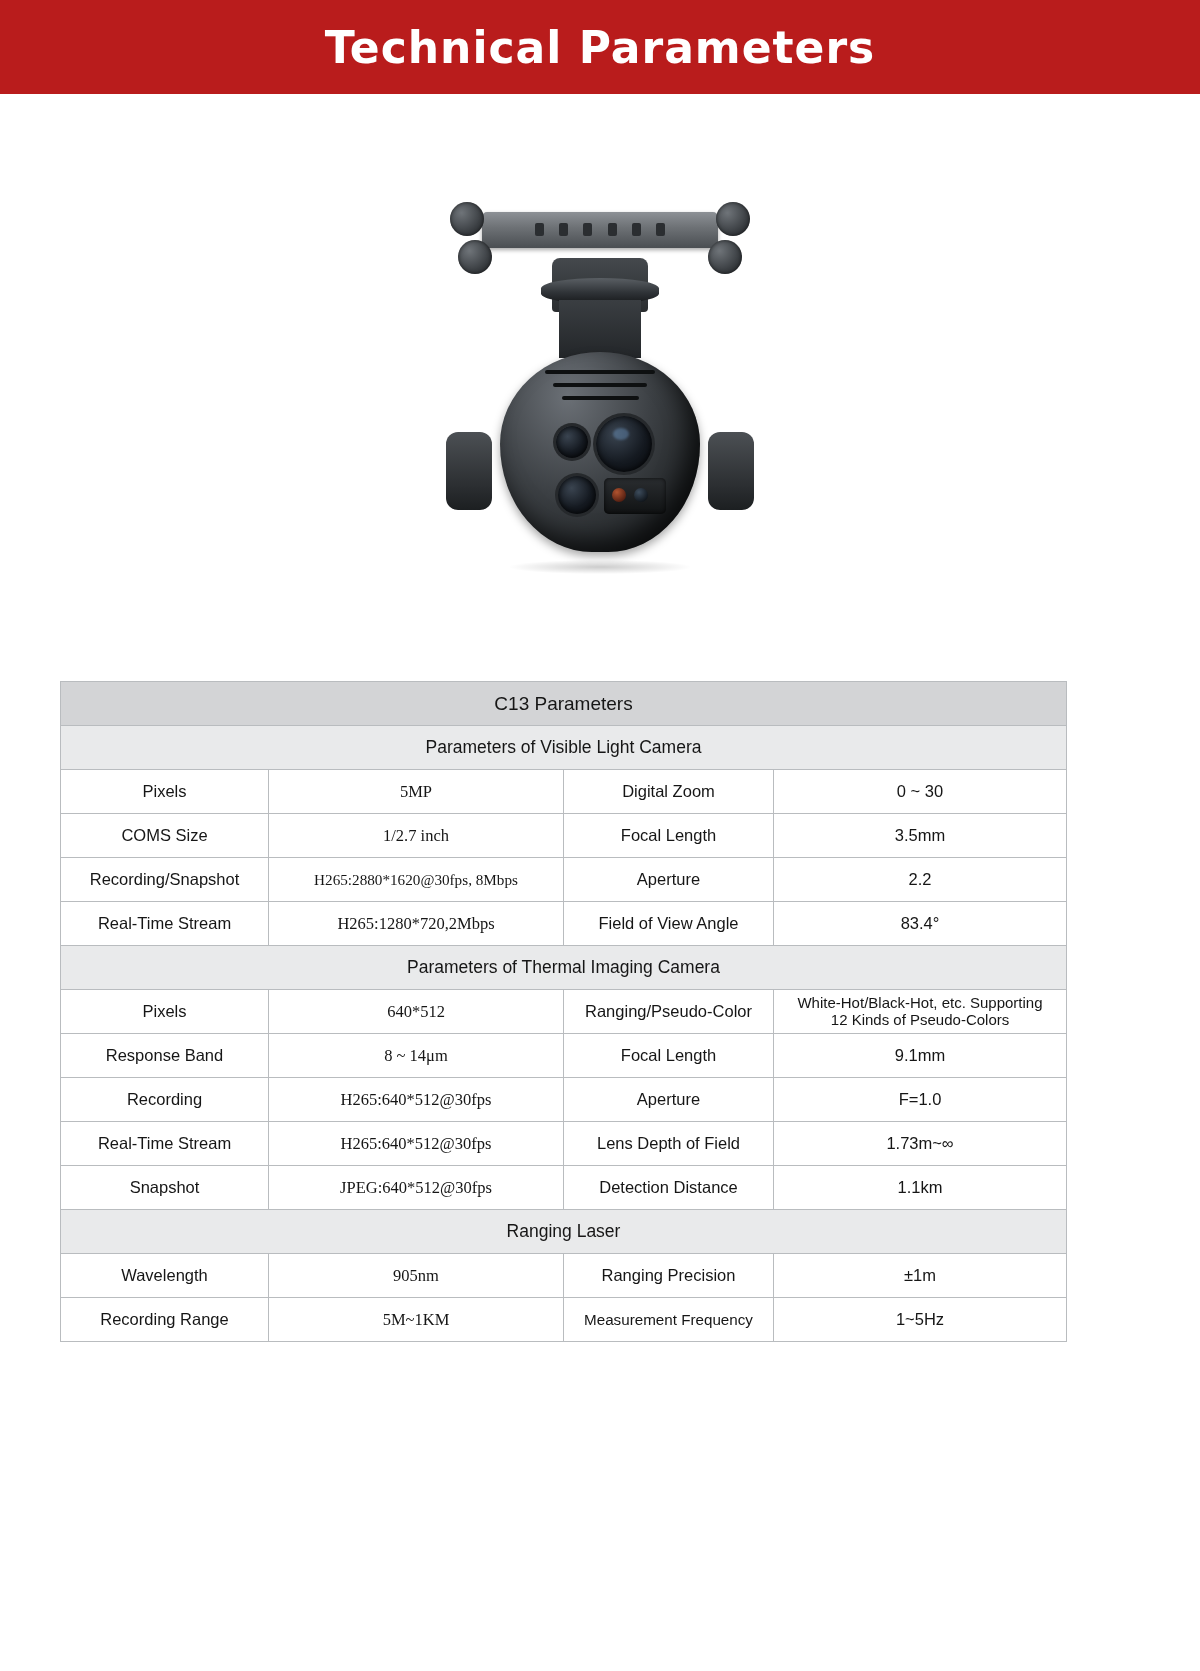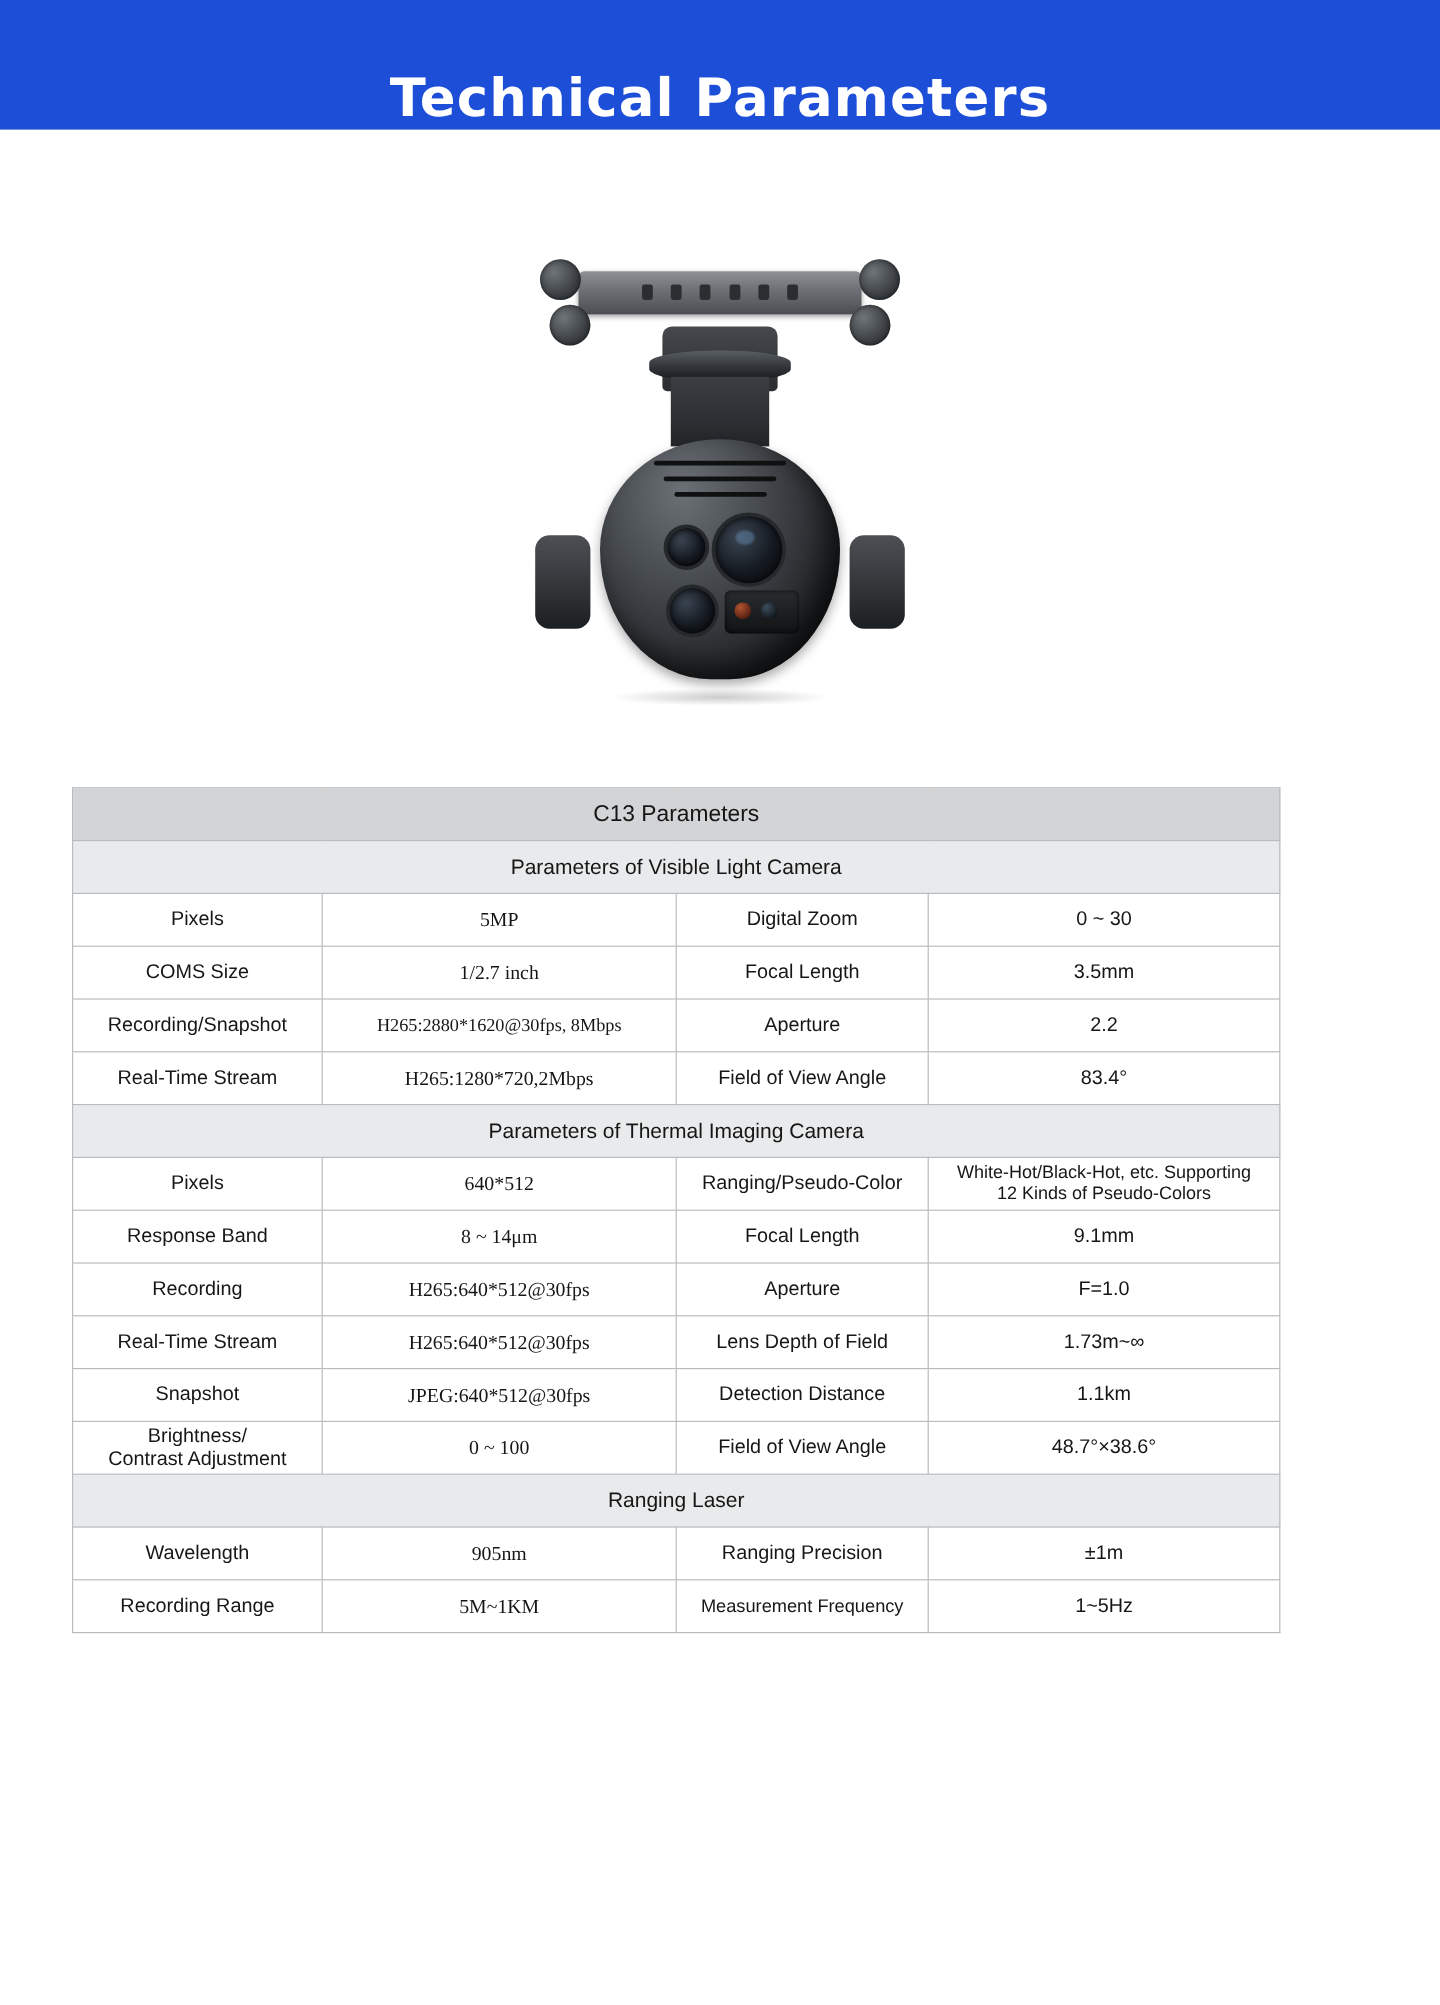--- a/index.html
+++ b/index.html
@@ -13,24 +13,24 @@
     height: 1671px;
     font-family: "Liberation Sans", sans-serif;
     color: #1a1a1a;
     position: relative;
     overflow: hidden;
   }
 
   
   .header-banner {
     width: 100%;
-    height: 108px;
-    background: #1d4ed8;
+    height: 94px;
+    background: #b91c1c;
     display: flex;
-    align-items: flex-end;
+    align-items: center;
     justify-content: center;
   }
   .header-title {
     color: #ffffff;
     font-size: 44px;
     font-weight: bold;
     letter-spacing: 1px;
     font-family: "DejaVu Sans", sans-serif;
   }
 
@@ -217,21 +217,21 @@
     transform: translateX(-50%);
     width: 180px;
     height: 14px;
     background: radial-gradient(ellipse at center, rgba(0,0,0,.20) 0%, rgba(0,0,0,0) 72%);
   }
 
   
   .table-wrap {
     position: absolute;
     left: 60px;
-    top: 656px;
+    top: 681px;
     width: 1006px;
   }
   table.spec {
     width: 100%;
     border-collapse: collapse;
     table-layout: fixed;
     font-size: 16.5px;
   }
   table.spec td {
     border: 1px solid #b9bcbf;
@@ -382,31 +382,20 @@
         <td class="val1">H265:640*512@30fps</td>
         <td class="label2">Lens Depth of Field</td>
         <td class="val2">1.73m~∞</td>
       </tr>
       <tr>
         <td class="label">Snapshot</td>
         <td class="val1">JPEG:640*512@30fps</td>
         <td class="label2">Detection Distance</td>
         <td class="val2">1.1km</td>
       </tr>
-      <tr>
-        <td class="label">
-          <div class="tight">
-            <div>Brightness/</div>
-            <div>Contrast Adjustment</div>
-          </div>
-        </td>
-        <td class="val1">0 ~ 100</td>
-        <td class="label2">Field of View Angle</td>
-        <td class="val2">48.7°×38.6°</td>
-      </tr>
 
       <tr>
         <td class="section" colspan="4">Ranging Laser</td>
       </tr>
       <tr>
         <td class="label">Wavelength</td>
         <td class="val1">905nm</td>
         <td class="label2">Ranging Precision</td>
         <td class="val2">±1m</td>
       </tr>

